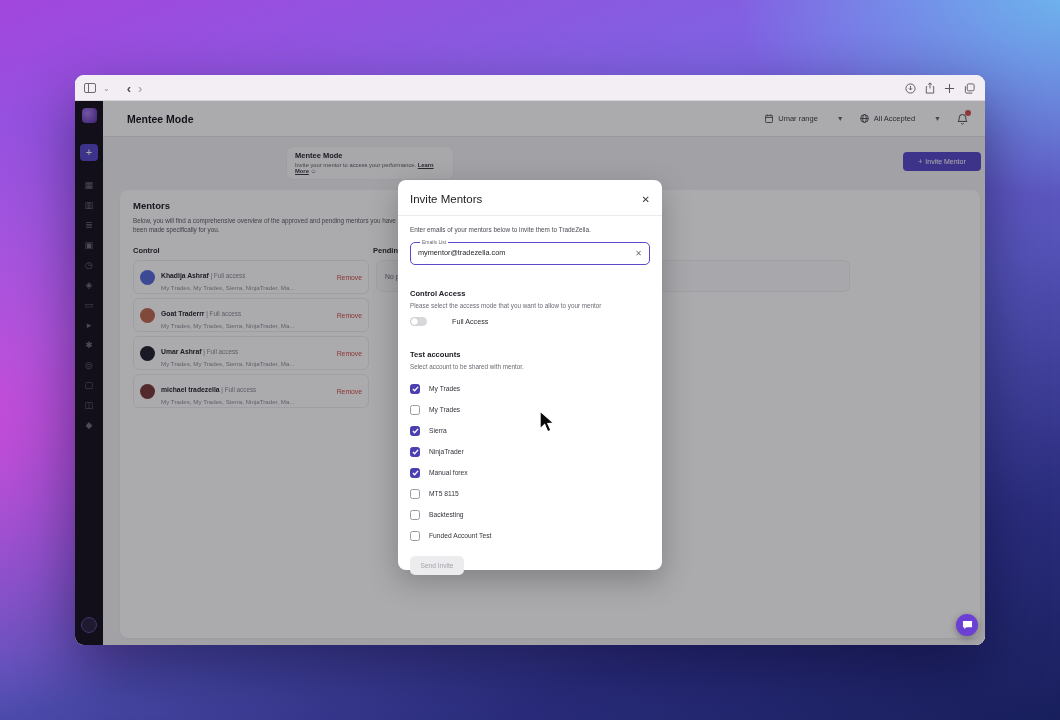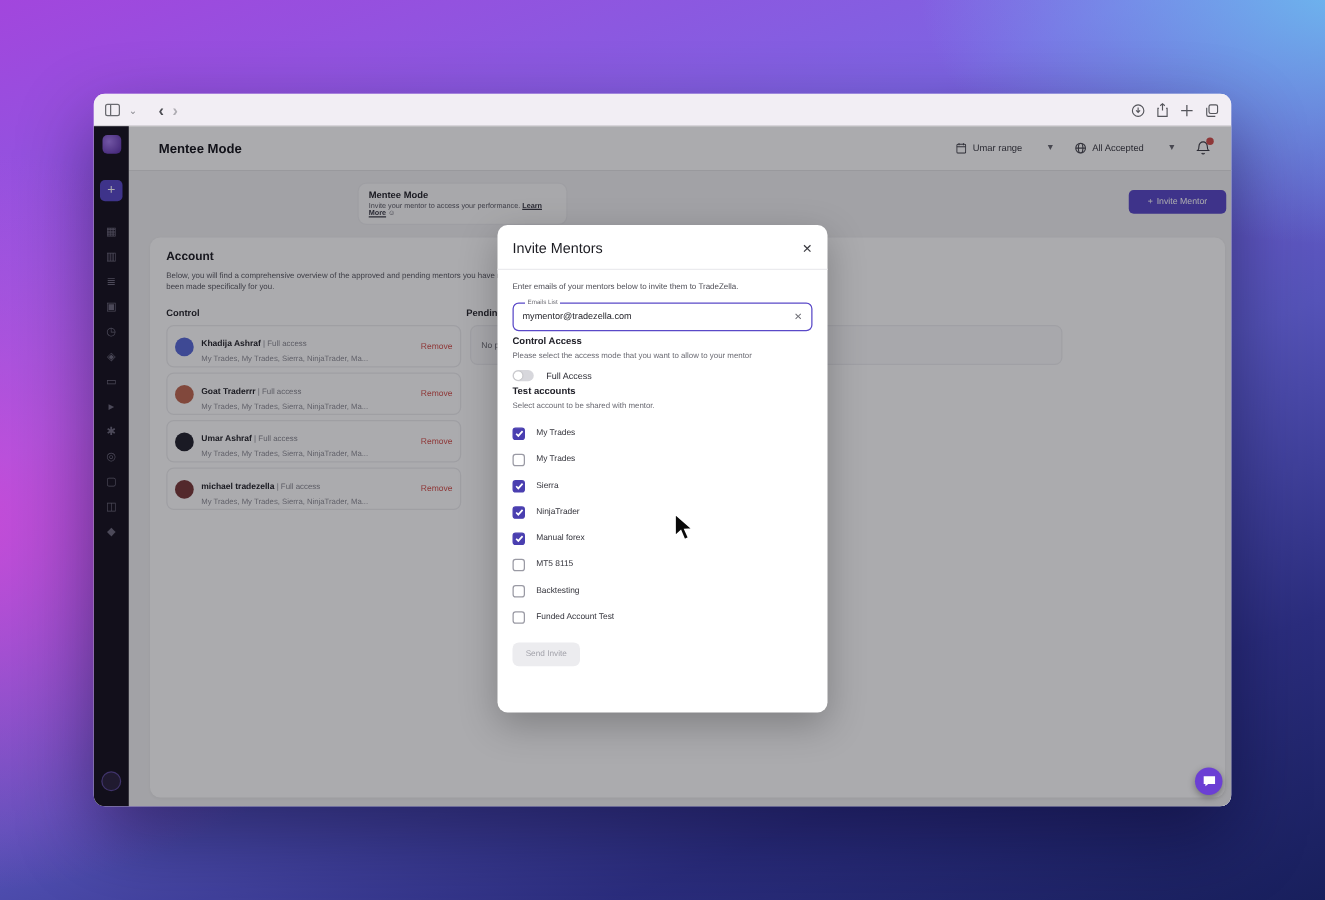--- a/index.html
+++ b/index.html
@@ -108,23 +108,23 @@
   .modal-div{ height:1px; background:#ebebee; margin:7px -12px 0 -12px;}
   .modal-desc{ margin-top:10px; font-size:6.4px; color:#4c4c54;}
   .email-fieldset{
     margin-top:6px; border:1.2px solid var(--accent,#6a58cc); border-radius:5px; height:26px;
     padding:0 7px; position:relative; display:flex; align-items:center;
   }
   .email-fieldset legend{ font-size:5px; color:#6a6a72; padding:0 2px; margin-left:2px;}
   .email-value{ font-size:7.3px; color:#26262c; border:none; outline:none; background:none; width:210px;
     font-family:"Liberation Sans",sans-serif; margin-top:-4px;}
   .email-clear{ position:absolute; right:7px; top:4px; font-size:8px; color:#6f6f77;}
-  .sec-title{ margin-top:3px; font-size:7.6px; font-weight:bold; color:#202028;}
+  .sec-title{ margin-top:24px; font-size:7.6px; font-weight:bold; color:#202028;}
   .sec-sub{ margin-top:4px; font-size:6.3px; color:#6a6a72;}
-  .toggle-row{ margin-top:8px; display:flex; align-items:center; gap:10px;}
+  .toggle-row{ margin-top:8px; display:flex; align-items:center; gap:25px;}
   .toggle{ width:17px; height:9px; border-radius:5px; background:#d7d7dc; position:relative;}
   .toggle .knob{ position:absolute; left:1px; top:1px; width:7px; height:7px; border-radius:50%; background:#fff;
     box-shadow:0 0 1px rgba(0,0,0,.4);}
   .toggle-label{ font-size:7.2px; color:#2e2e36;}
   .cb-list{ margin-top:8px;}
   .cb-row{ height:21px; display:flex; align-items:center; gap:9px;}
   .cb{ width:10px; height:10px; border-radius:2.5px; border:1.2px solid #9a9aa4; background:#fff;
     display:flex; align-items:center; justify-content:center;}
   .cb svg{ display:none;}
   .cb.on{ background:var(--check,#4a3fb0); border-color:var(--check,#4a3fb0);}
@@ -226,21 +226,21 @@
       <div class="mode-card two">
         <div class="mtitle">Mentee Mode</div>
         <div class="mdesc"><span>Invite your mentor to access your performance.</span> <u>Learn More</u> <span>☺</span></div>
       </div>
       <div class="invite-btn">
         <span>+</span>
         <span>Invite Mentor</span>
       </div>
 
       <div class="panel">
-        <h2>Account</h2>
+        <h2>Mentors</h2>
         <div class="pdesc">Below, you will find a comprehensive overview of the approved and pending mentors you have requested. Additionally, you can review the mentorship requests that have been made specifically for you.</div>
         <div class="col-label acc">Control</div>
         <div class="col-label pen">Pending</div>
 
         <div class="mentor-list">
 
             <div class="mentor-row">
               <span class="avatar" style="background: rgb(90, 107, 216);"></span>
               <span class="m-info">
                 <span class="m-name"><b>Khadija Ashraf</b><span class="m-access"> | Full access</span></span>

